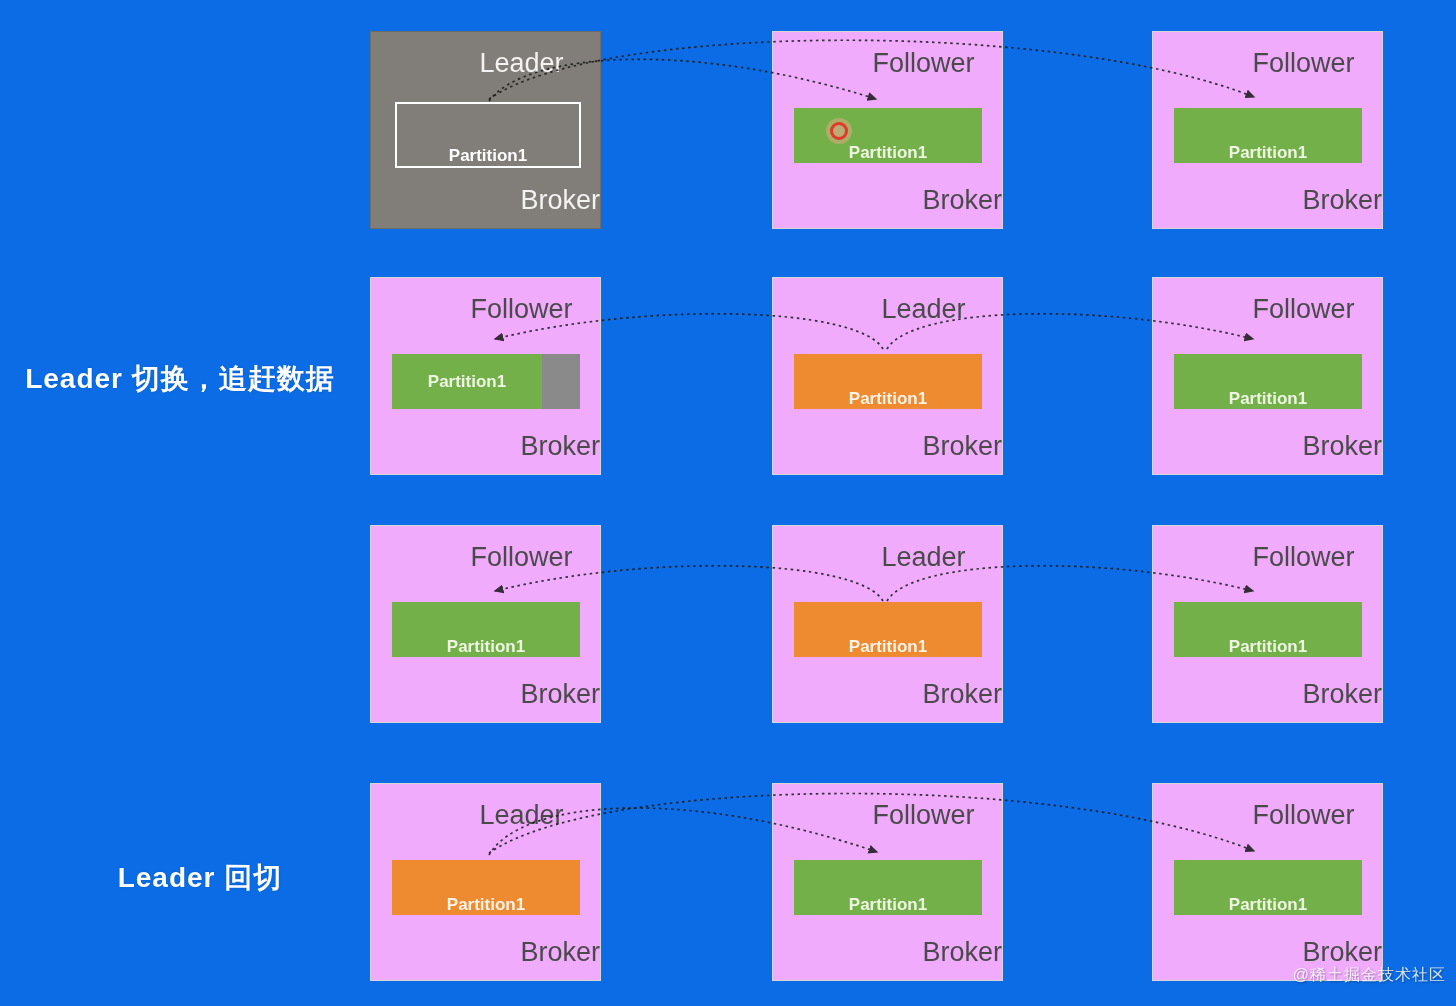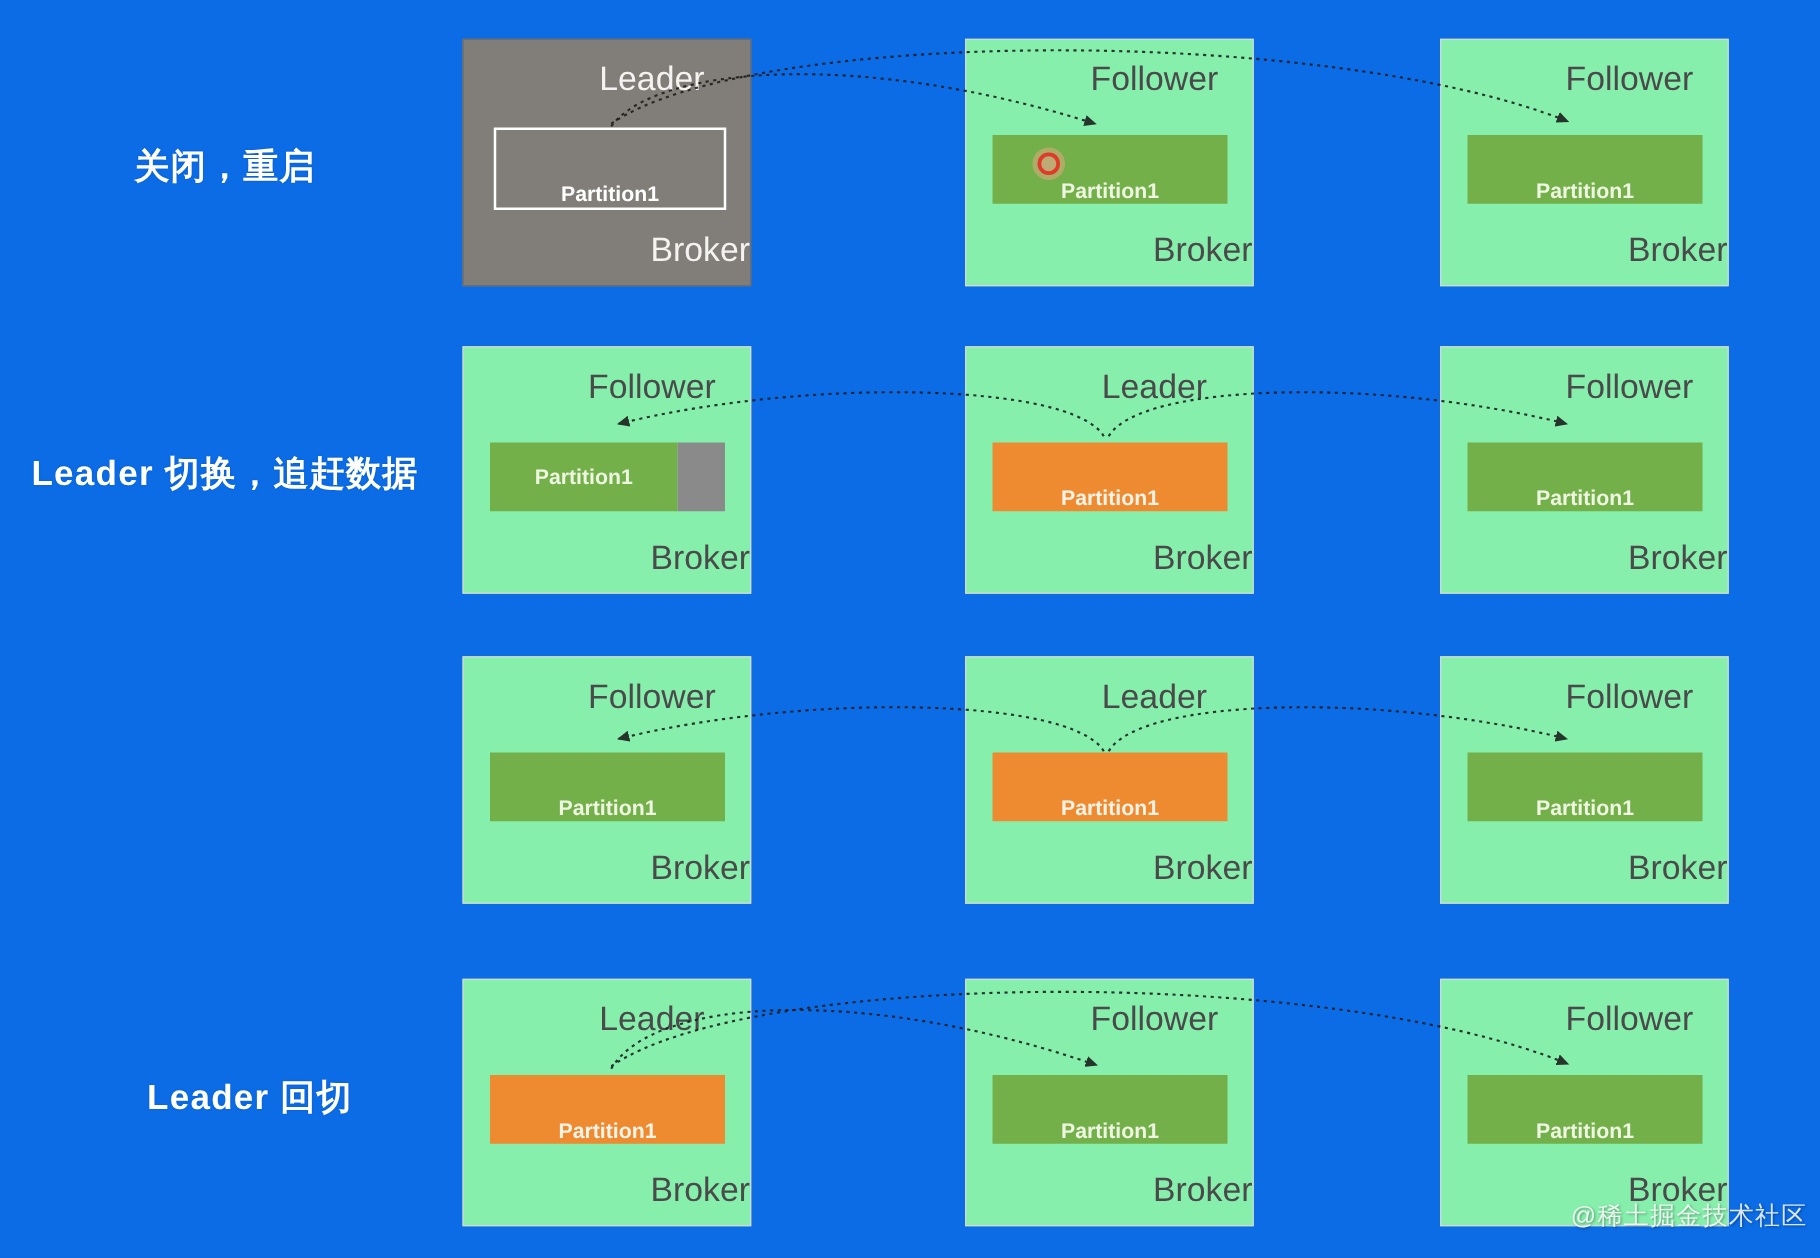--- a/index.html
+++ b/index.html
@@ -7,21 +7,21 @@
   .canvas{position:relative;width:1456px;height:1006px;background:#0b6ce6;overflow:hidden;}
 
   .row-label{
     position:absolute;left:0;width:360px;text-align:center;
     color:#ffffff;font-weight:bold;font-size:28px;letter-spacing:1px;
     text-shadow:0 0 2px rgba(0,0,0,0.15);
   }
 
   .box{
     position:absolute;width:231px;height:198px;
-    background:#86efac;border:1px solid #d6d6d6;
+    background:#f0abfc;border:1px solid #d6d6d6;
     box-sizing:border-box;
   }
   .box.gray{background:#817d78;border:1px solid #6f6b67;}
 
   .role{
     position:absolute;top:16px;left:0;width:100%;text-align:center;
     font-size:27px;color:#4a4a4a;padding-left:36px;
   }
   .footer{
     position:absolute;bottom:12px;left:0;width:100%;text-align:right;
@@ -52,31 +52,30 @@
     border-radius:50%;border:3px solid #e23a2a;
     background:rgba(247,170,150,0.55);
     box-shadow:0 0 0 4px rgba(248,168,140,0.45);
   }
 
   svg.arrows{position:absolute;left:0;top:0;pointer-events:none;}
   .arrow-path{fill:none;stroke:#1b1b1b;stroke-width:1.7;stroke-dasharray:2.5 3.6;opacity:0.88;}
 
   .watermark{
     position:absolute;right:10px;bottom:20px;
-    font-size:20px;color:rgba(255,255,255,0.85);
+    font-size:16px;color:rgba(255,255,255,0.85);
     text-shadow:1px 1px 2px rgba(0,0,0,0.35);
     letter-spacing:1px;
   }
 </style>
 </head>
 <body>
 
 <div class="canvas">
 
-  <div class="row-label" style="top:114px;">关闭，重启</div>
   <div class="row-label" style="top:360px;">Leader 切换，追赶数据</div>
   <div class="row-label" style="top:859px;padding-left:20px;">Leader 回切</div>
 
   <div class="box gray" style="left:370px;top:31px;">
     <div class="role">Leader</div>
     <div class="part outline">
       <span>Partition1</span>
     </div>
     <div class="footer">Broker</div>
   </div>

